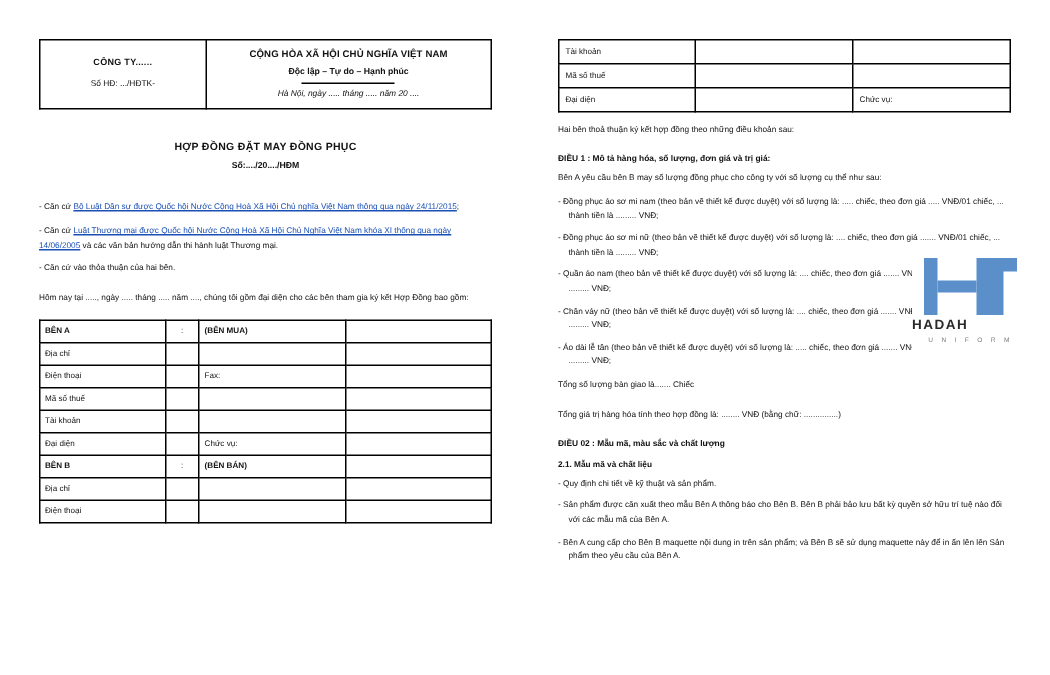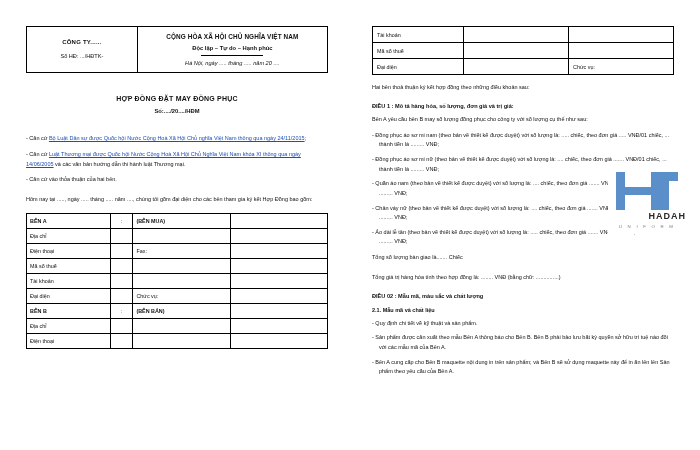--- a/index.html
+++ b/index.html
@@ -172,21 +172,21 @@
     background: #ffffff;
     z-index: 5;
   }
   .logo-mark {
     position: relative;
     width: 78px;
     height: 42px;
     overflow: hidden;
   }
   .logo-text {
-    text-align: right;
+    text-align: left;
     font-weight: bold;
     font-size: 9px;
     letter-spacing: 1px;
     color: #2a2a2a;
     line-height: 1;
     margin-top: 2px;
   }
   .logo-sub {
     text-align: center;
     font-size: 4.4px;

